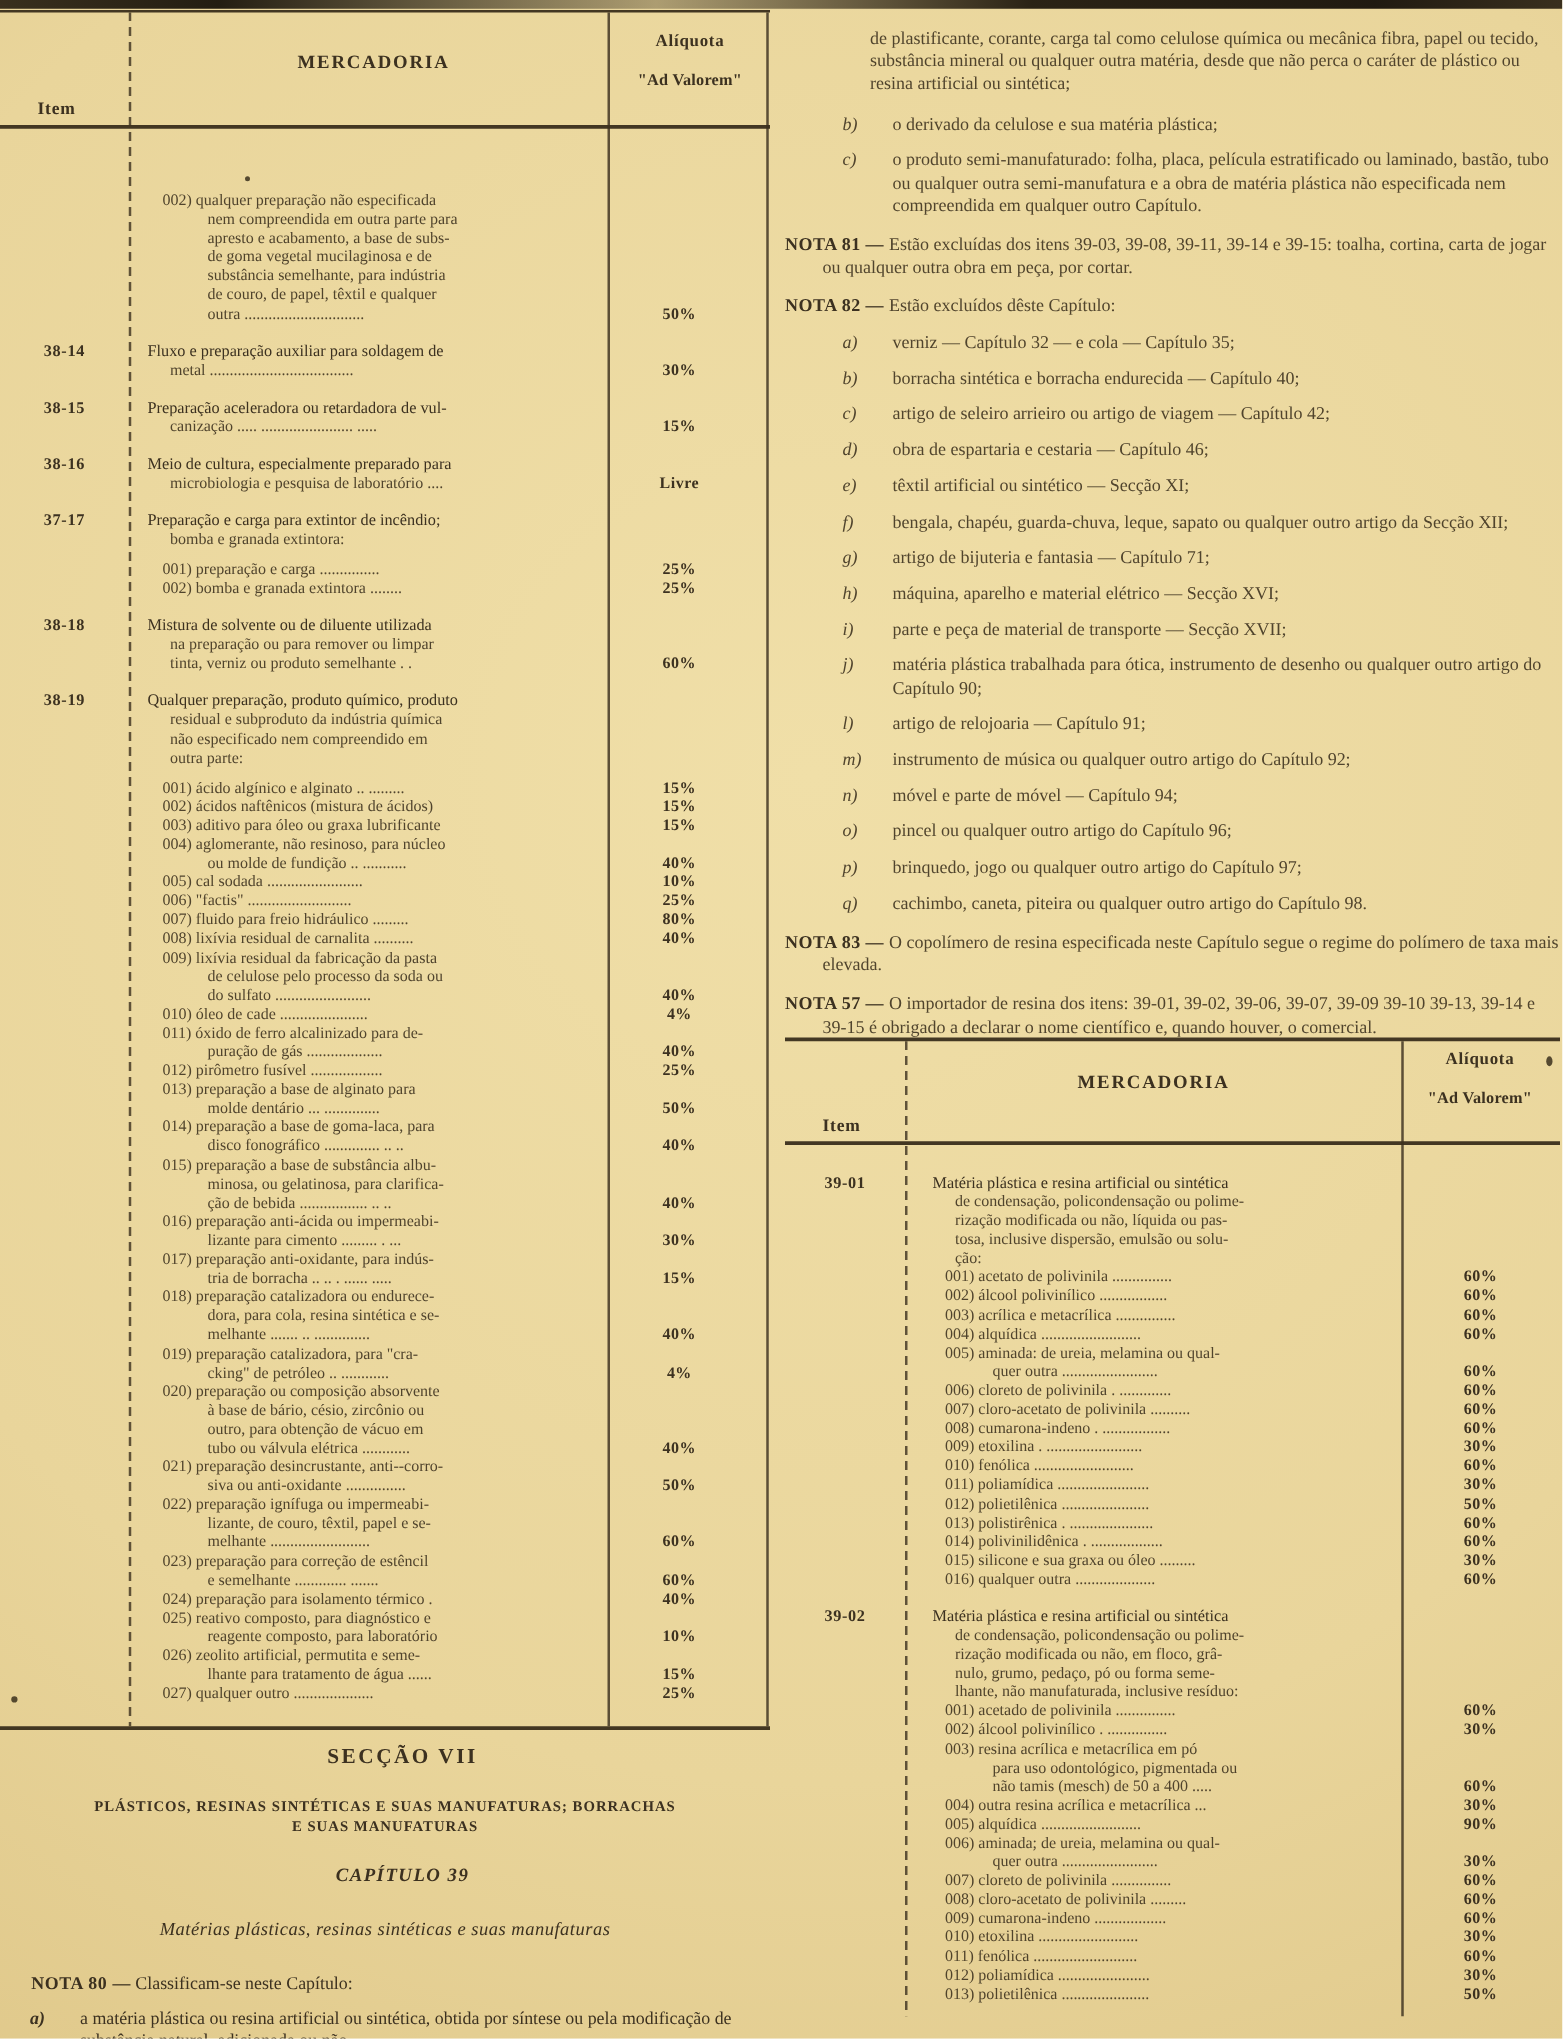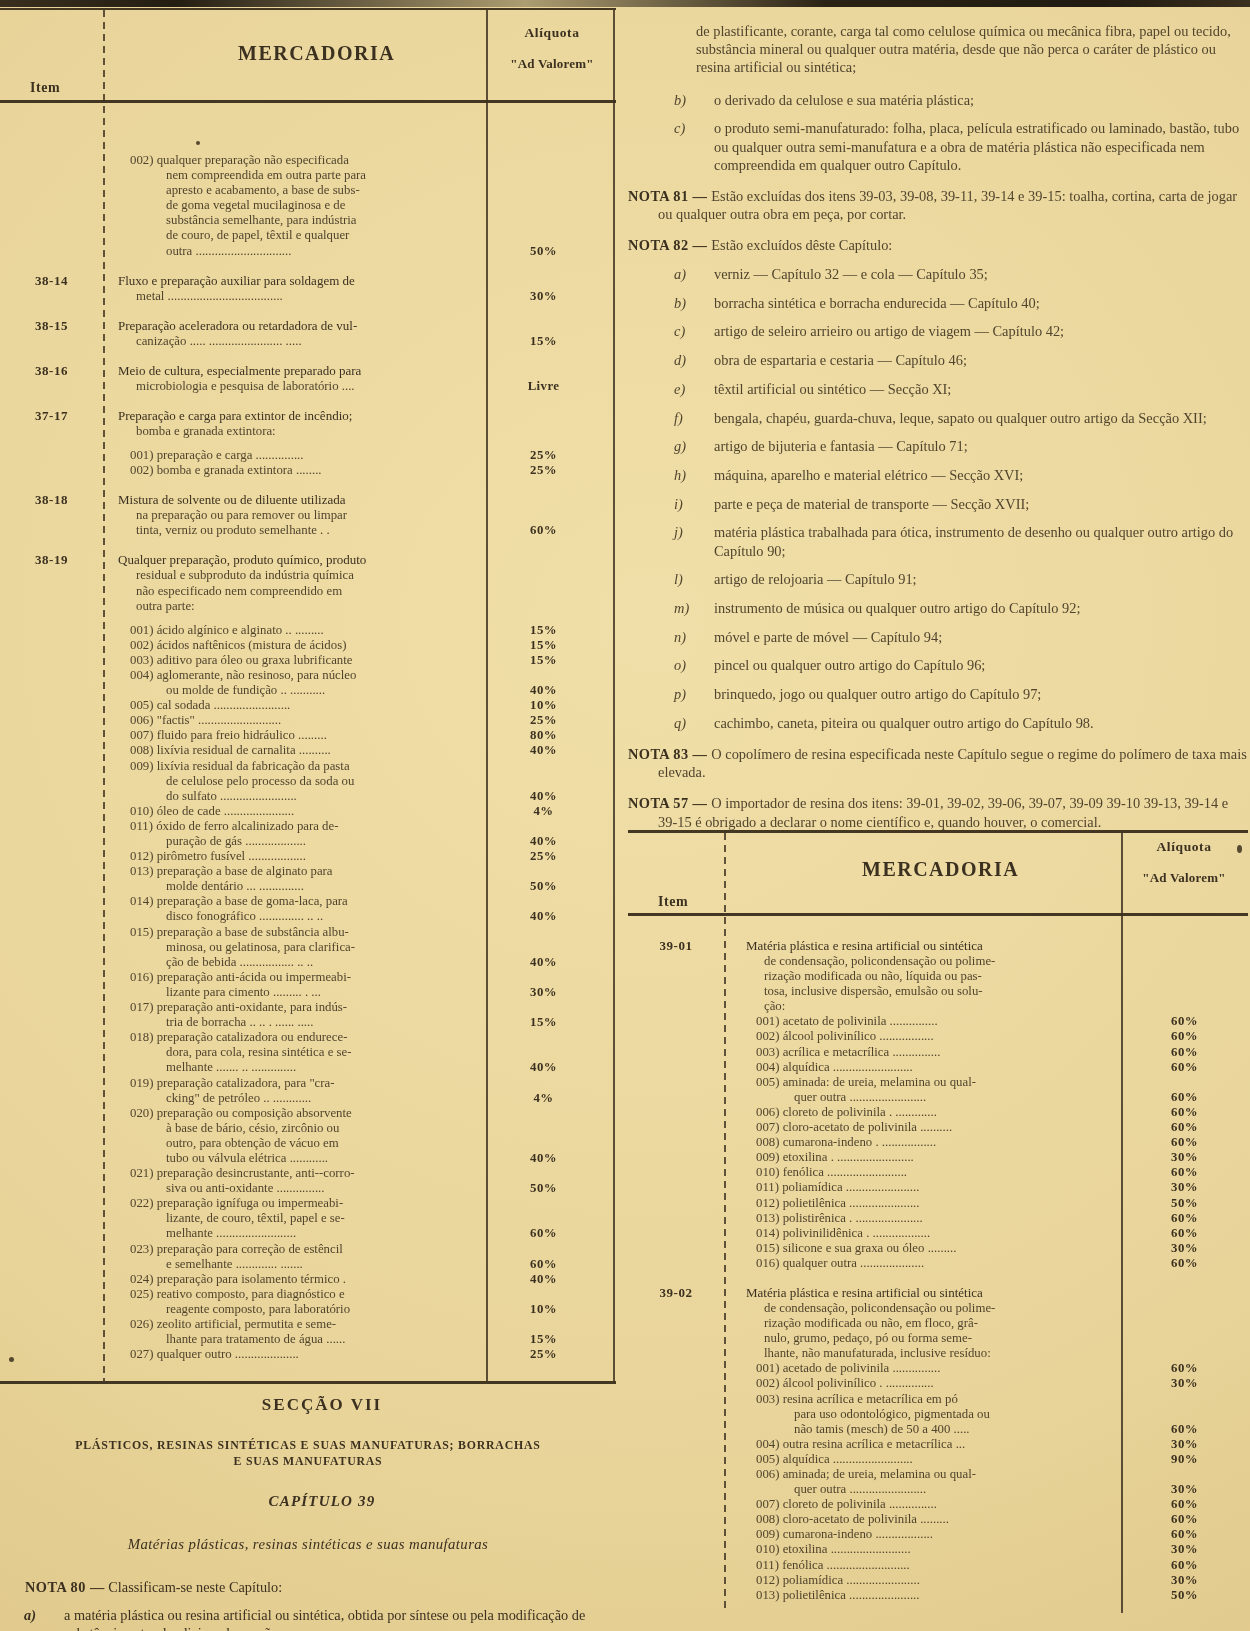--- a/index.html
+++ b/index.html
@@ -19,21 +19,21 @@
   .speck{position:absolute;background:rgba(47,37,20,.8);border-radius:50%;}
 
   
   .rule{position:absolute;background:var(--rule);}
   .vdash{position:absolute;width:2px;
     background-image:repeating-linear-gradient(to bottom,rgba(60,48,30,.8) 0 7px,rgba(60,48,30,0) 7px 12px);}
   .vsolid{position:absolute;width:2px;background:rgba(60,48,30,.82);}
 
   .thead{position:absolute;font-weight:700;letter-spacing:.6px;}
   .th-item{position:absolute;font-size:14px;margin-top:32px;}
-  .th-merc{position:absolute;font-size:20px;letter-spacing:1.5px;}
+  .th-merc{position:absolute;font-size:15px;letter-spacing:1.5px;}
   .th-aliq{position:absolute;font-size:13.5px;text-align:center;line-height:17px;}
   .th-aliq .l2{display:block;font-size:13px;letter-spacing:.2px;margin-top:14px;}
 
   .tbody{position:absolute;}
   .trow{display:grid;align-items:baseline;}
   .lt .trow{grid-template-columns:103px 383px 129px;}
   .rt .trow{grid-template-columns:96px 397px 127px;}
   .trow.g1{margin-top:14px;}
   .trow.g2{margin-top:9px;}
   .c-item{text-align:center;font-weight:700;font-size:13px;letter-spacing:.5px;}

